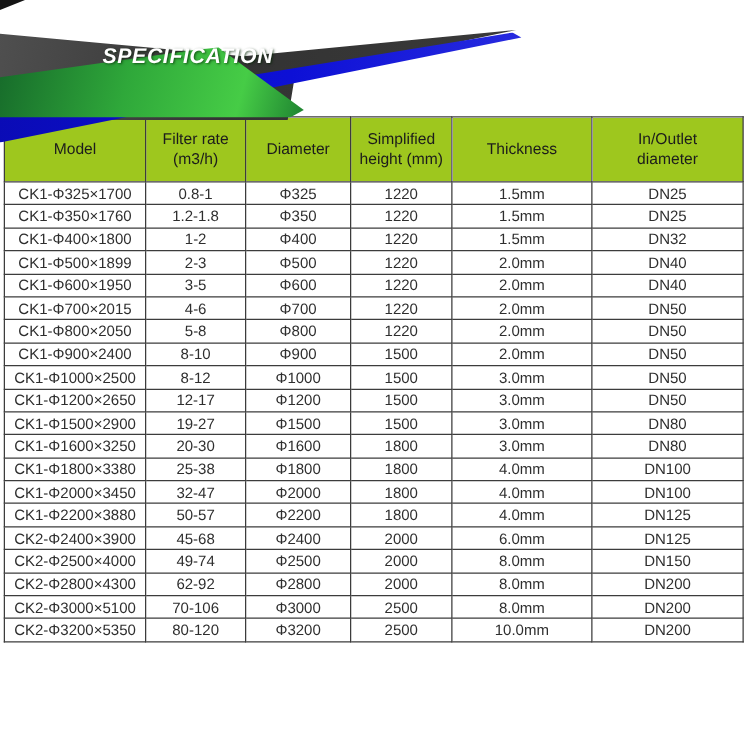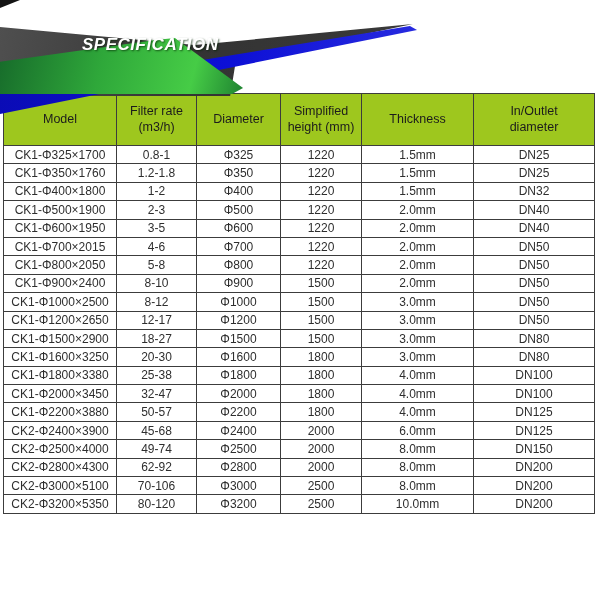--- a/index.html
+++ b/index.html
@@ -129,21 +129,21 @@
         </tr>
         <tr>
           <td>CK1-Φ400×1800</td>
           <td>1-2</td>
           <td>Φ400</td>
           <td>1220</td>
           <td>1.5mm</td>
           <td>DN32</td>
         </tr>
         <tr>
-          <td>CK1-Φ500×1900</td>
+          <td>CK1-Φ500×1899</td>
           <td>2-3</td>
           <td>Φ500</td>
           <td>1220</td>
           <td>2.0mm</td>
           <td>DN40</td>
         </tr>
         <tr>
           <td>CK1-Φ600×1950</td>
           <td>3-5</td>
           <td>Φ600</td>
@@ -186,21 +186,21 @@
         <tr>
           <td>CK1-Φ1200×2650</td>
           <td>12-17</td>
           <td>Φ1200</td>
           <td>1500</td>
           <td>3.0mm</td>
           <td>DN50</td>
         </tr>
         <tr>
           <td>CK1-Φ1500×2900</td>
-          <td>18-27</td>
+          <td>19-27</td>
           <td>Φ1500</td>
           <td>1500</td>
           <td>3.0mm</td>
           <td>DN80</td>
         </tr>
         <tr>
           <td>CK1-Φ1600×3250</td>
           <td>20-30</td>
           <td>Φ1600</td>
           <td>1800</td>

